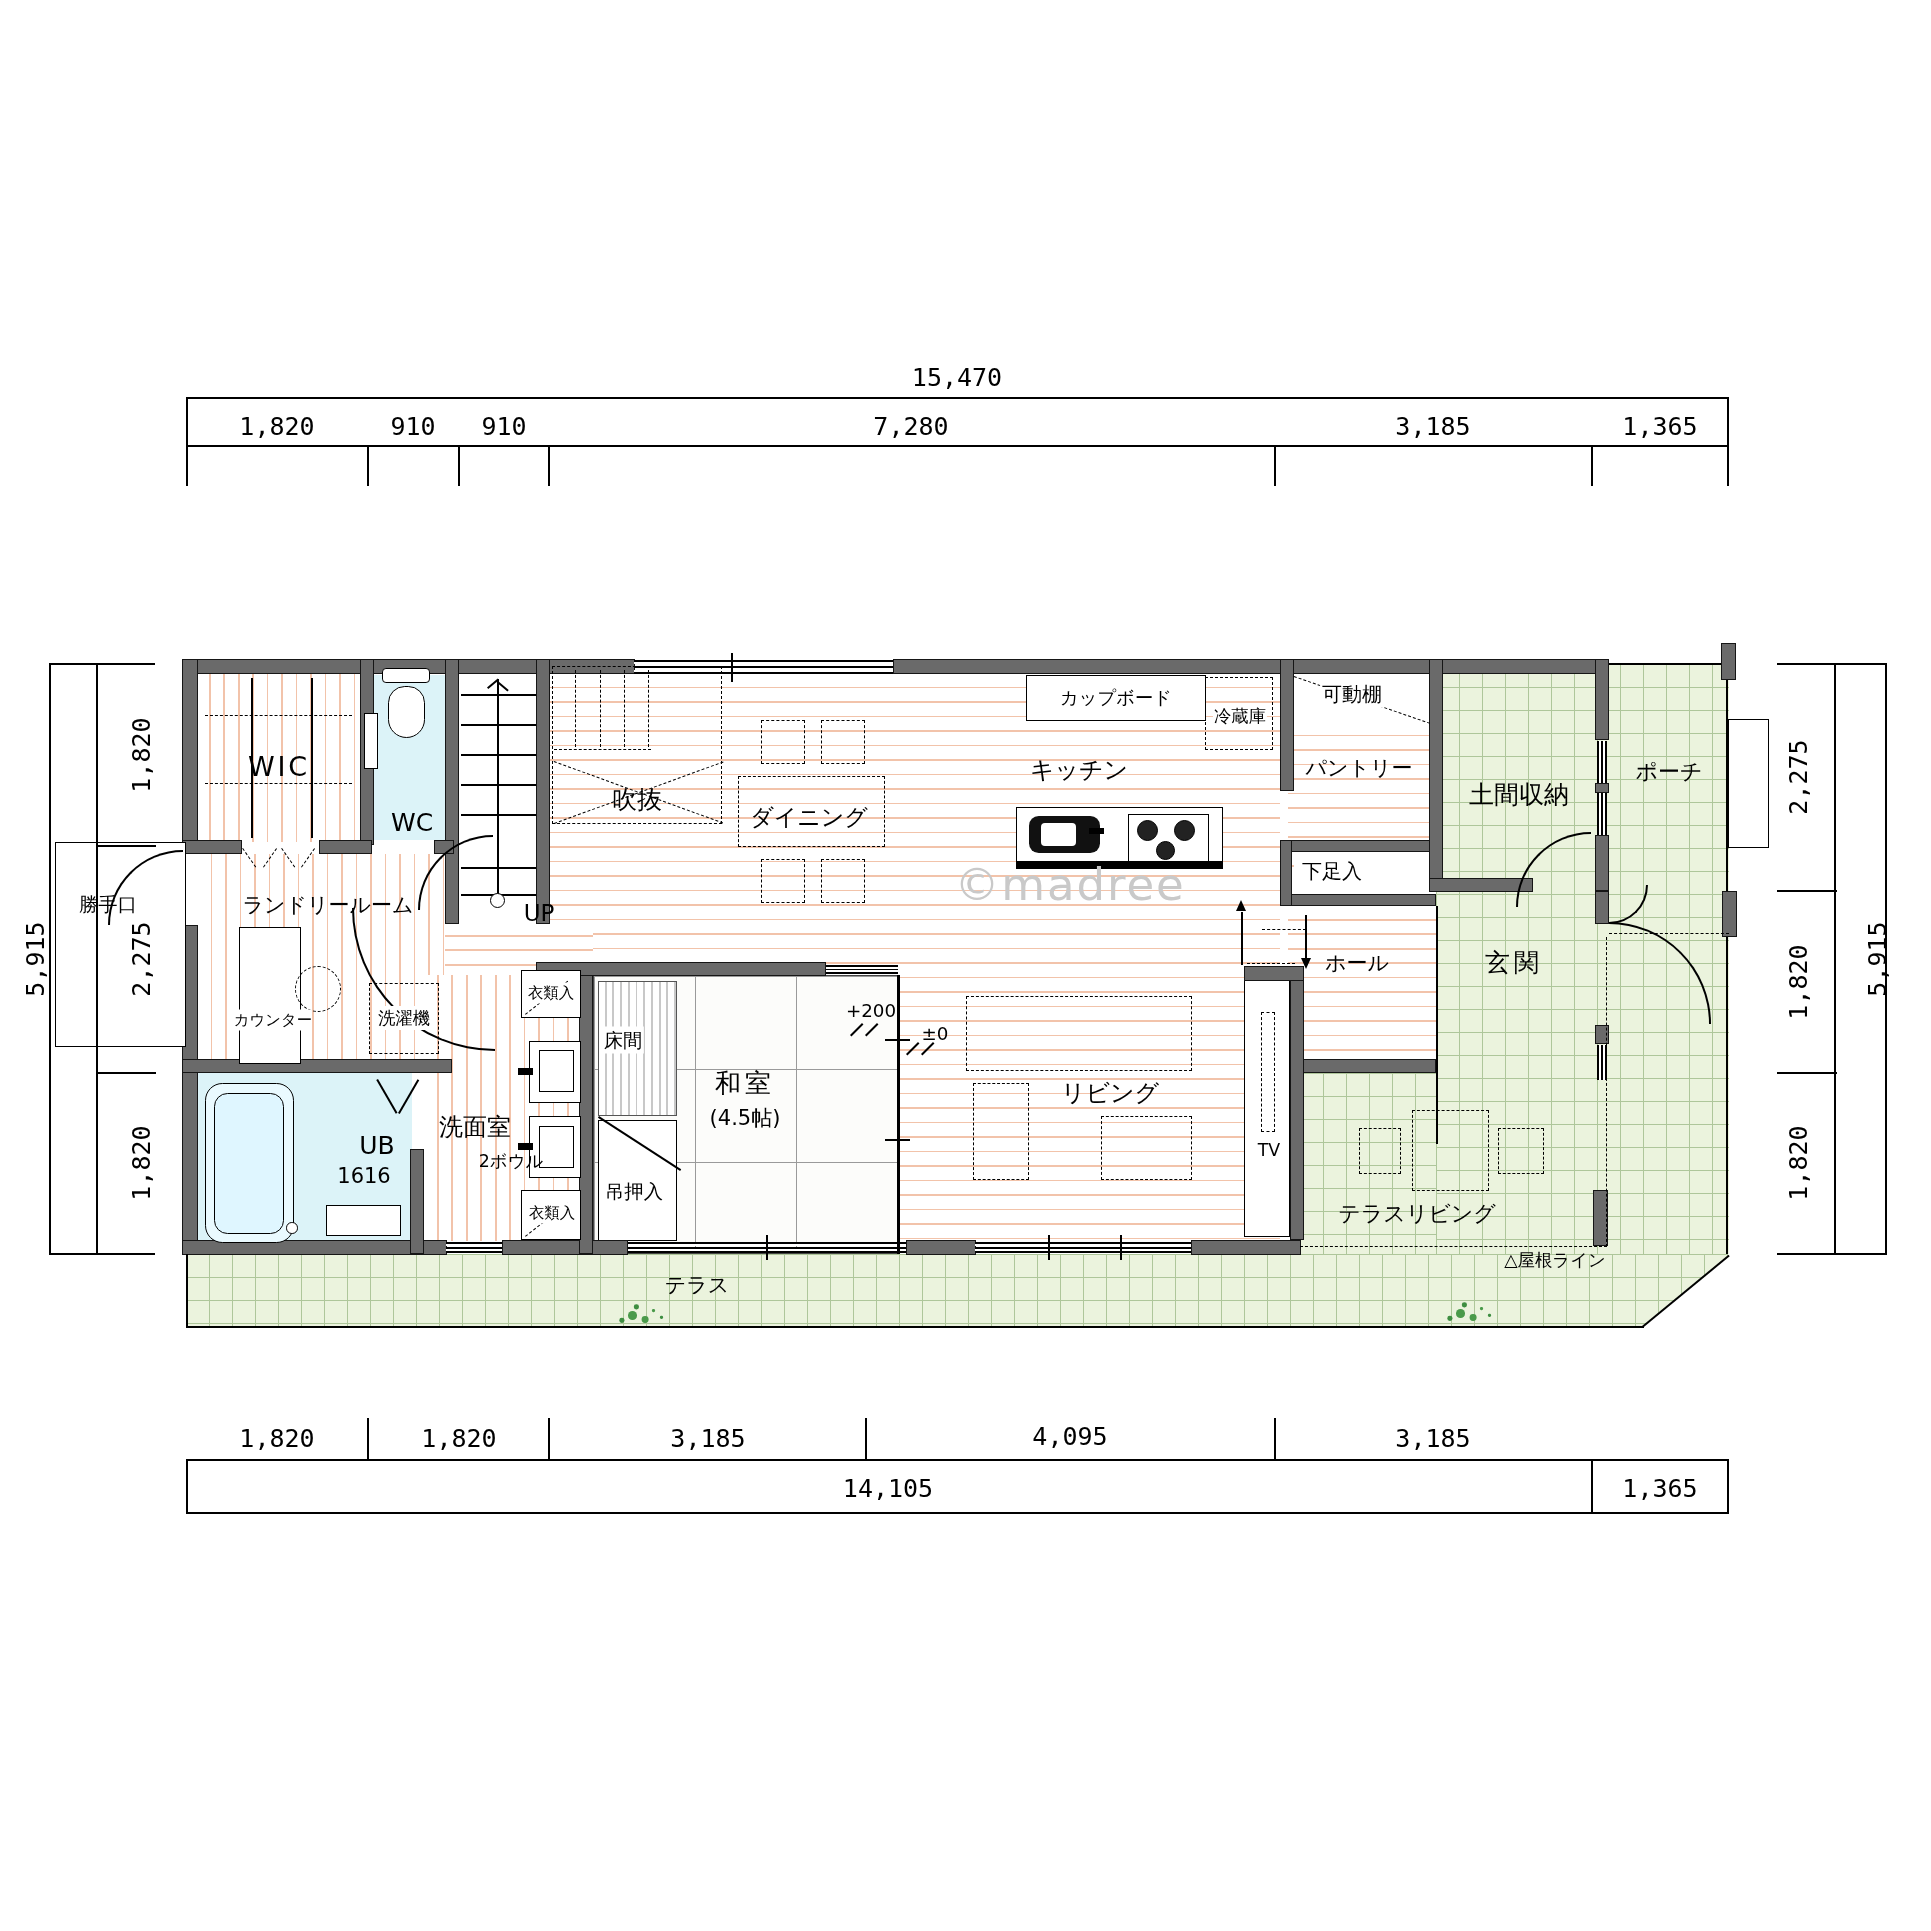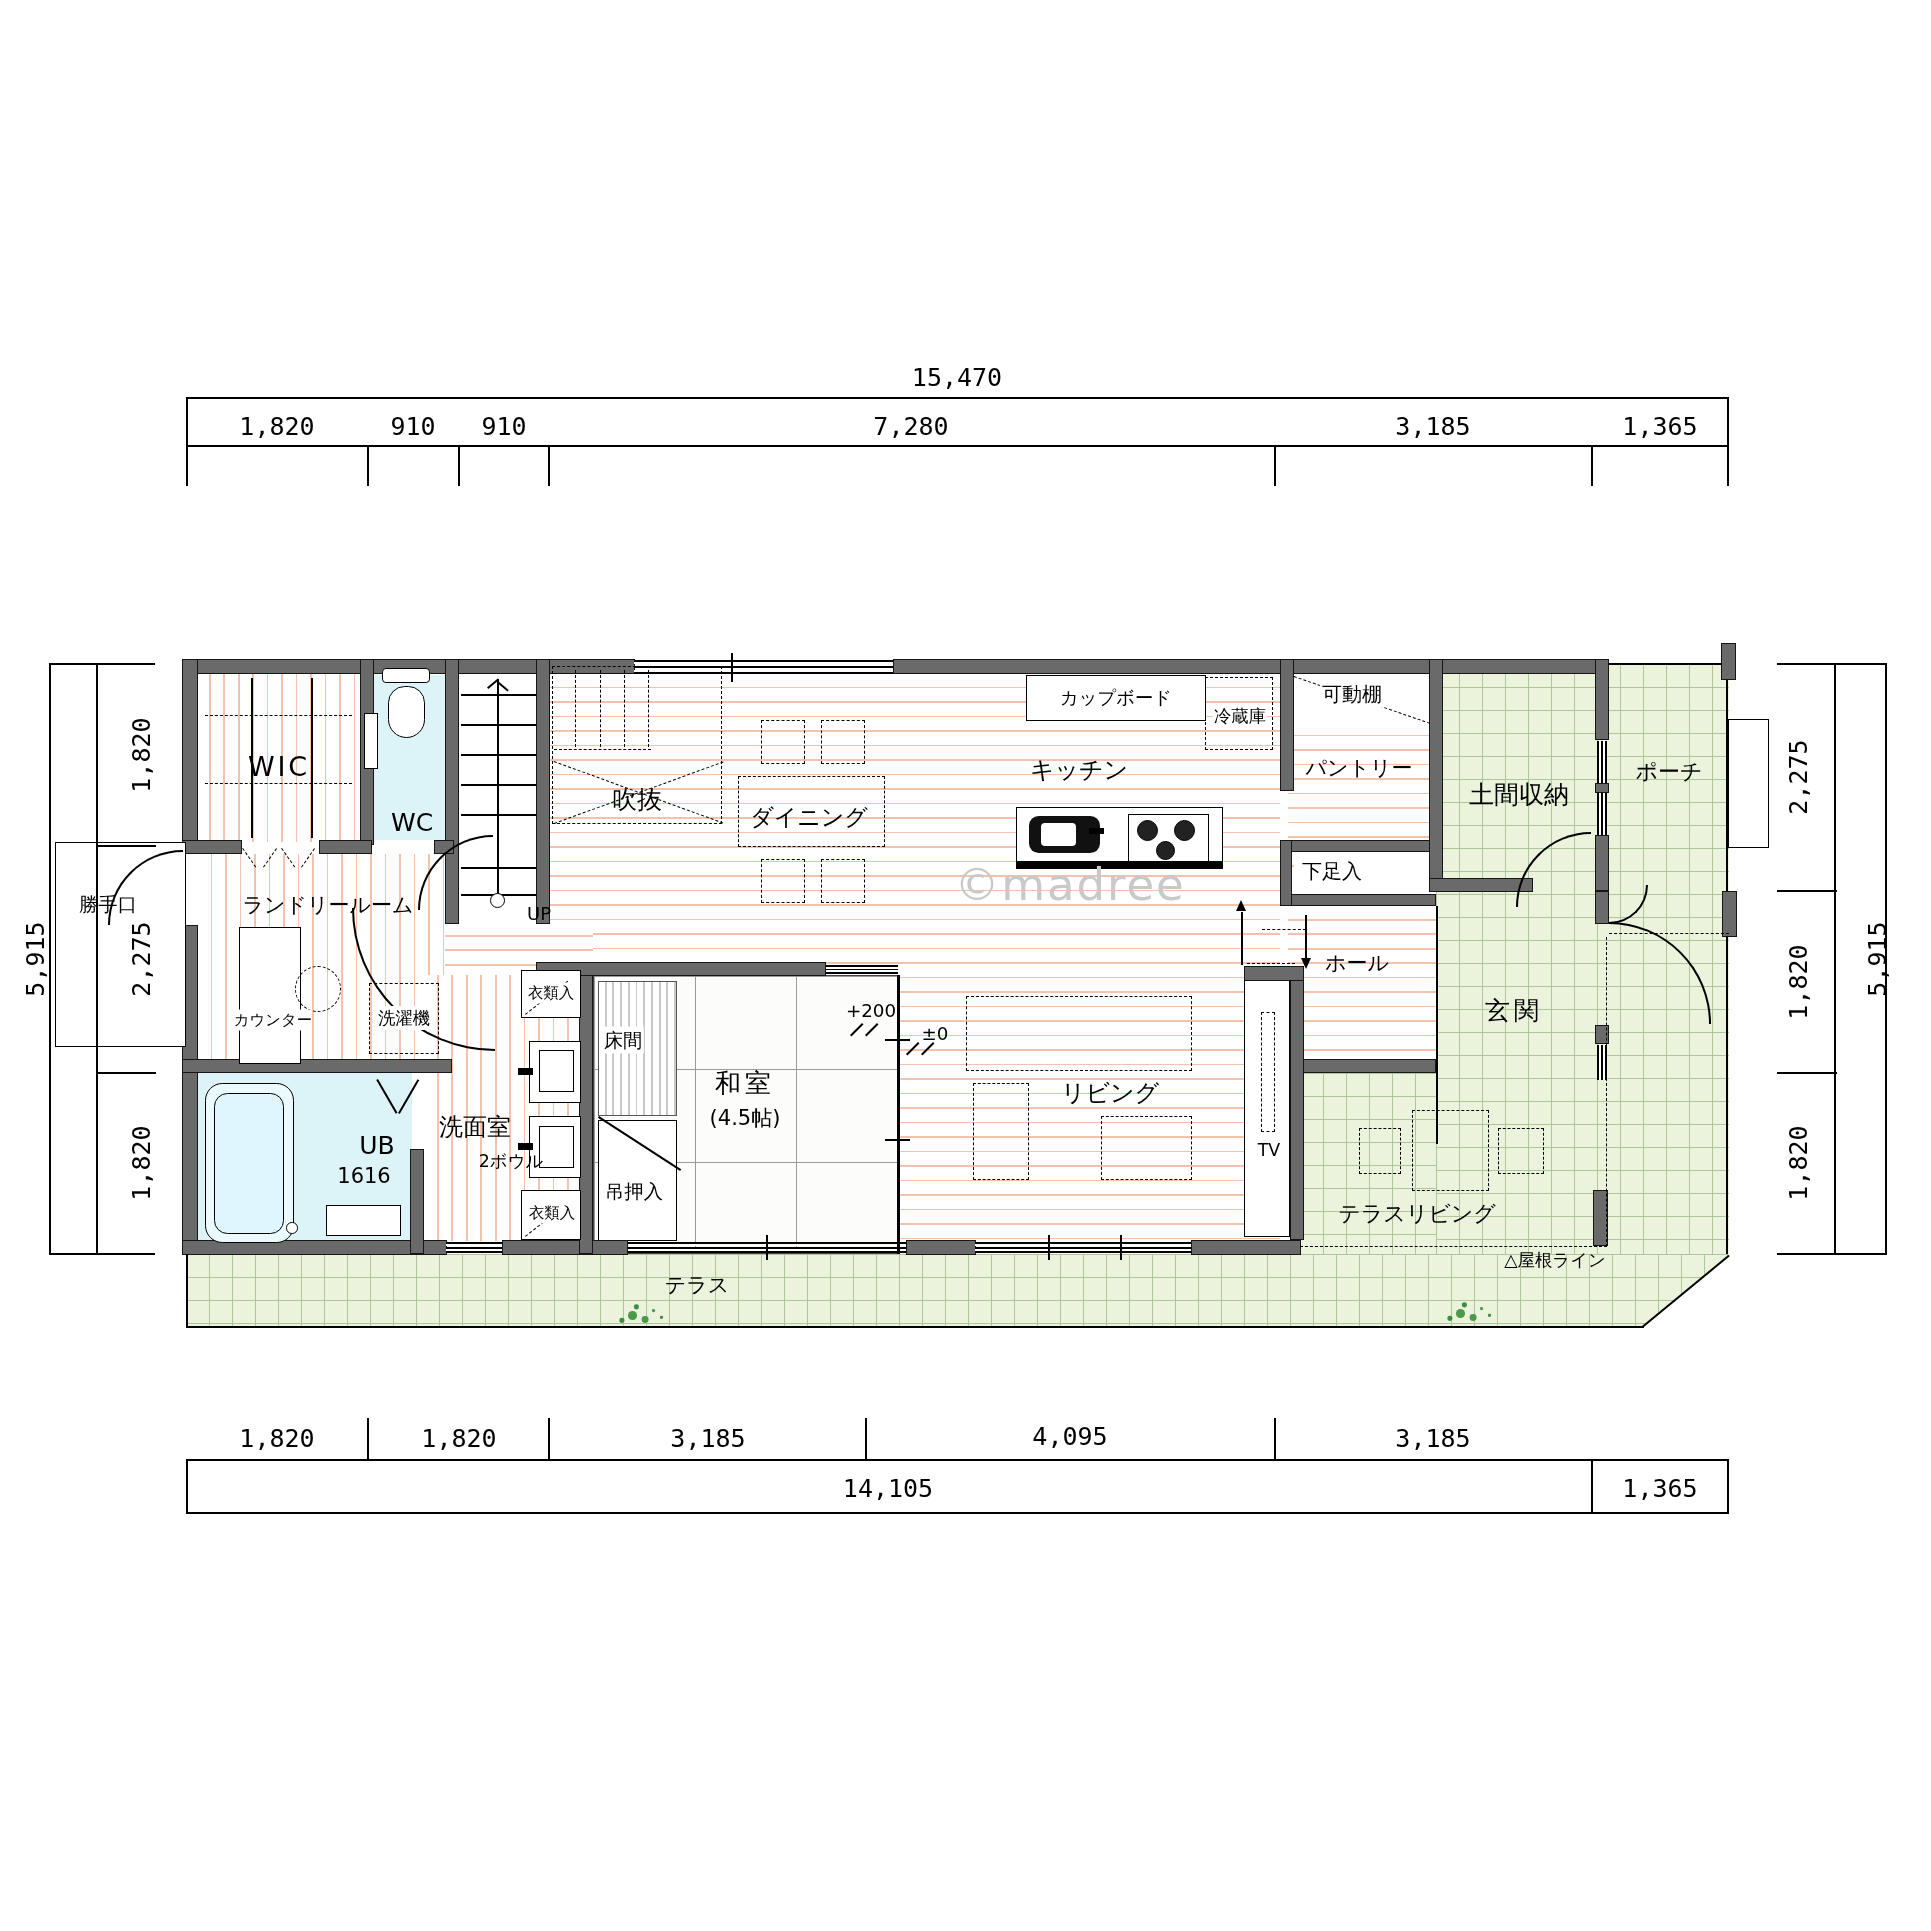--- a/index.html
+++ b/index.html
@@ -262,28 +262,28 @@
   <div class="dv" style="left:1606px;top:937px;height:310px;"></div>
   <div class="dl" style="left:1609px;top:933px;width:120px;"></div>
   <div class="tn" style="left:186px;top:1326px;width:1458px;height:1.9px;"></div>
   <div class="tn" style="left:186px;top:1254px;width:1.9px;height:73px;"></div>
   <div class="rl" style="left:1642px;top:1326px;width:112px;transform:rotate(-39.5deg);"></div>
   <div class="plant" style="left:628px;top:1311px;"></div>
   <div class="plant" style="left:1456px;top:1309px;"></div>
 
   <div class="t" style="left:279px;top:766px;font-size:27px;letter-spacing:2.9px;">WIC</div>
   <div class="t" style="left:412px;top:822px;font-size:25px;">WC</div>
-  <div class="t" style="left:539px;top:913px;font-size:18px;">UP</div>
+  <div class="t" style="left:539px;top:913px;font-size:23px;">UP</div>
   <div class="t" style="left:637px;top:799px;font-size:25px;">吹抜</div>
   <div class="t" style="left:809px;top:817px;font-size:23px;">ダイニング</div>
   <div class="t" style="left:1079px;top:770px;font-size:24px;">キッチン</div>
   <div class="t" style="left:1359px;top:768px;font-size:21px;">パントリー</div>
   <div class="t" style="left:1519px;top:794px;font-size:25px;">土間収納</div>
   <div class="t" style="left:1669px;top:772px;font-size:22px;">ポーチ</div>
-  <div class="t" style="left:1514px;top:962px;font-size:25px;letter-spacing:3.9px;margin-top:48px;">玄関</div>
+  <div class="t" style="left:1514px;top:962px;font-size:25px;letter-spacing:3.9px;">玄関</div>
   <div class="t" style="left:1357px;top:963px;font-size:21px;">ホール</div>
   <div class="t" style="left:1110px;top:1093px;font-size:24px;">リビング</div>
   <div class="t" style="left:745px;top:1083px;font-size:26px;letter-spacing:3.9px;">和室</div>
   <div class="t" style="left:745px;top:1118px;font-size:21px;">(4.5帖)</div>
   <div class="t" style="left:623px;top:1040px;font-size:19.3px;background:#fff;padding:0 1.9px;">床間</div>
   <div class="t" style="left:634px;top:1191px;font-size:19.3px;">吊押入</div>
   <div class="t" style="left:328px;top:905px;font-size:21px;">ランドリールーム</div>
   <div class="t" style="left:475px;top:1127px;font-size:24px;">洗面室</div>
   <div class="t" style="left:511px;top:1161px;font-size:17.4px;">2ボウル</div>
   <div class="t" style="left:377px;top:1145px;font-size:25px;">UB</div>

